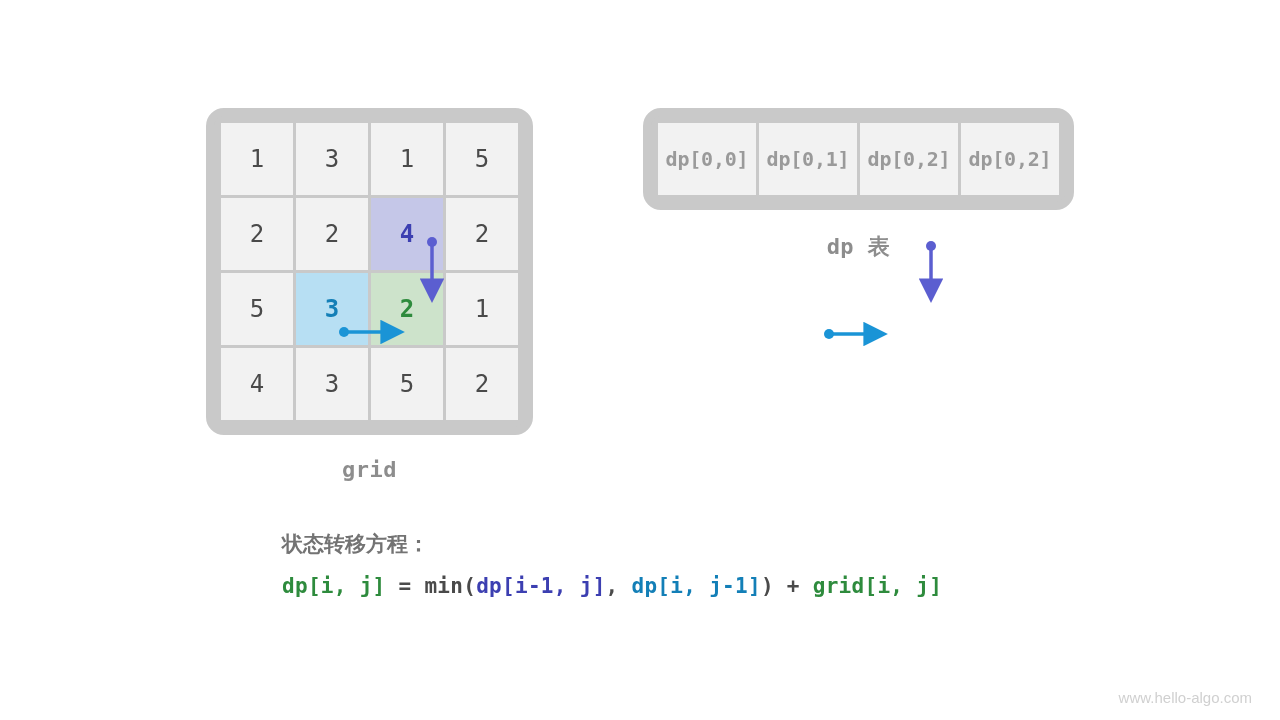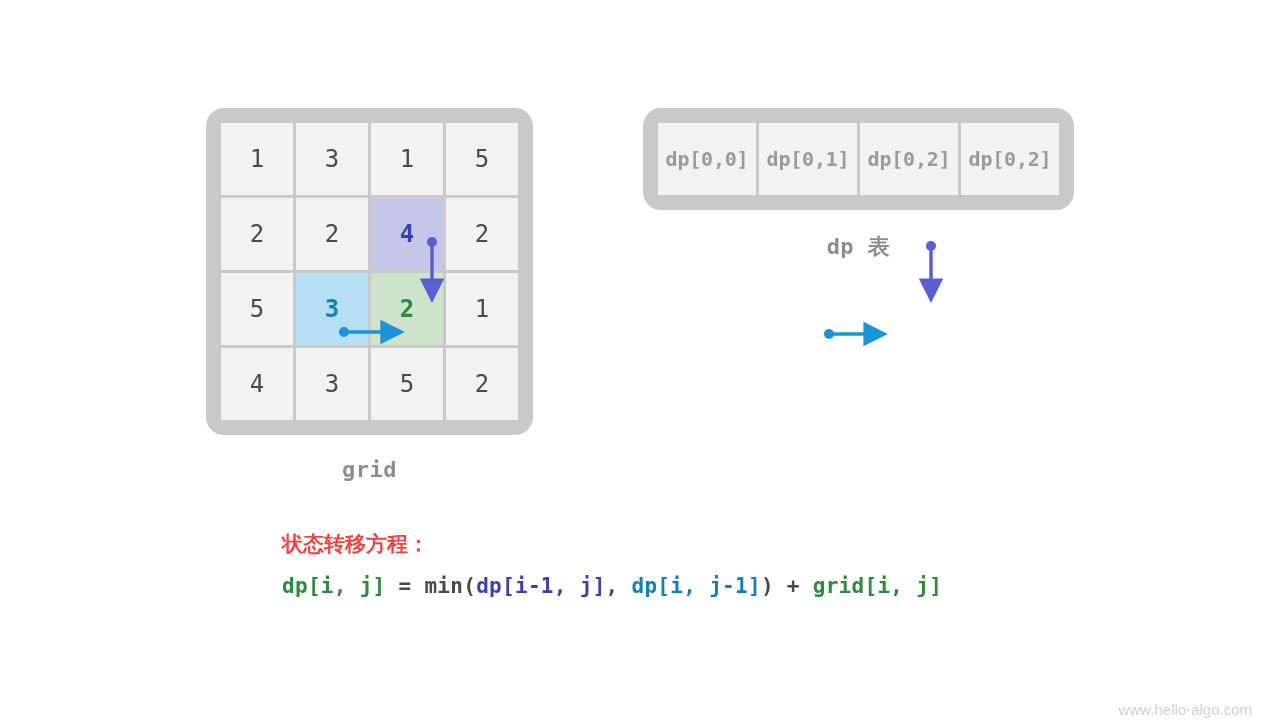--- a/index.html
+++ b/index.html
@@ -53,38 +53,38 @@
     letter-spacing: 0.5px;
   }
   .formula-block {
     position: absolute;
     top: 530px;
     left: 282px;
   }
   .formula-title {
     font-family: "PingFang SC","Hiragino Sans GB","Microsoft YaHei",sans-serif;
     font-weight: 700;
-    color: #ef4444;
+    color: #737373;
     font-size: 21px;
     margin-bottom: 16px;
   }
   .formula-line {
     font-family: "SF Mono","Monaco","Consolas",monospace;
     font-size: 21px;
     font-weight: 700;
     color: #4a4a4a;
     letter-spacing: 0.3px;
   }
   .tok-green  { color: #2e8b3d; }
   .tok-purple { color: #3c3fb1; }
   .tok-blue   { color: #137fb7; }
   .watermark {
     position: absolute;
     right: 28px;
-    bottom: 2px;
+    bottom: 14px;
     font-size: 15px;
     color: #d0d0d0;
     font-family: sans-serif;
   }
   
   .arrow-layer { position: absolute; pointer-events: none; }
 </style>
 </head>
 <body>
 

